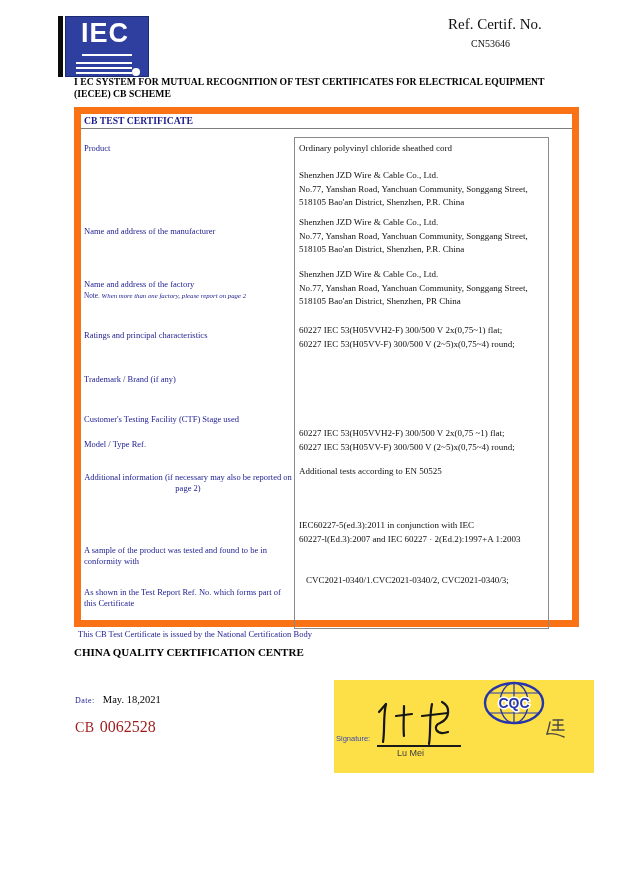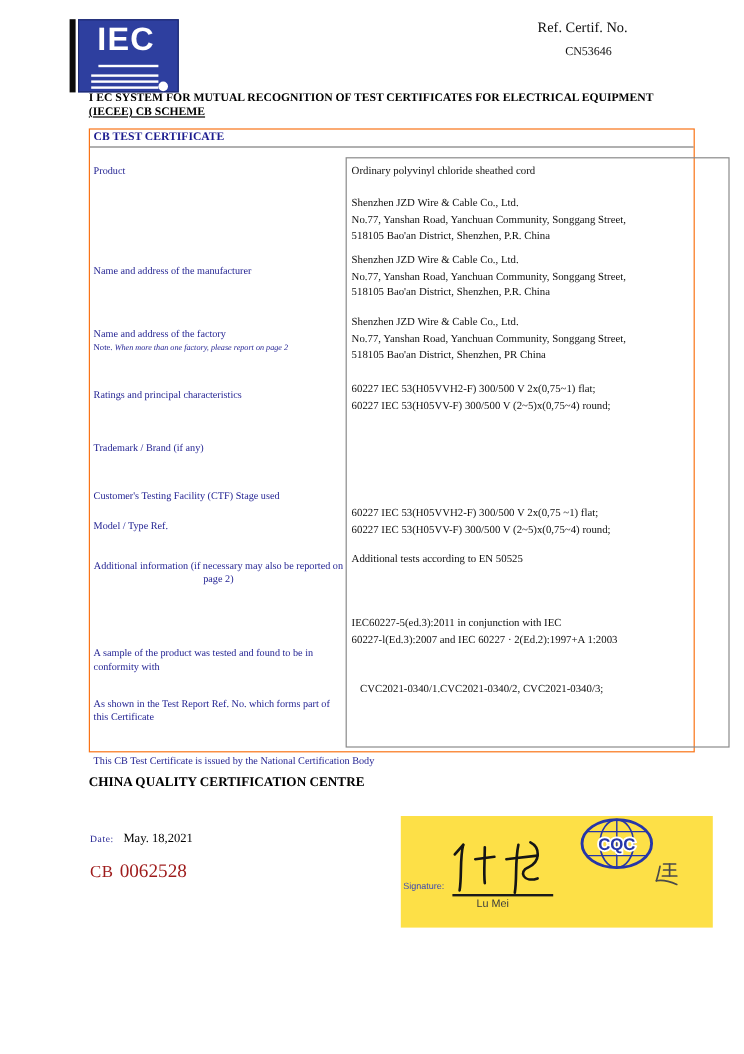--- a/index.html
+++ b/index.html
@@ -9,30 +9,30 @@
 
   
   .logo-bar{left:42px;top:16px;width:5px;height:61px;background:#0b0b0b;}
   .iec-logo{left:49px;top:16px;width:84px;height:61px;background:#2e3f9f;border:1px solid #1c2a70;box-sizing:border-box;}
   .iec-text{position:absolute;left:15px;top:1px;color:#ffffff;font-weight:bold;font-size:27px;letter-spacing:1px;
             font-family:"Liberation Sans", sans-serif;}
   .iec-underline{position:absolute;left:16px;top:37px;width:50px;height:2px;background:#ffffff;}
   .iec-stripe{position:absolute;left:10px;width:56px;height:2px;background:#ffffff;}
   .iec-dot{position:absolute;left:66px;top:51px;width:8px;height:8px;border-radius:50%;background:#ffffff;}
 
-  .ref-label{left:432px;top:16px;font-size:12px;}
+  .ref-label{left:432px;top:16px;font-size:15px;}
   .ref-no{left:455px;top:38px;font-size:10px;}
 
   .scheme{left:58px;top:76px;width:505px;font-weight:bold;font-size:9.7px;line-height:11.5px;color:#000;}
 
   
-  .outer-box{left:58px;top:107px;width:505px;height:520px;border:1px solid #f97316;box-sizing:border-box;}
+  .outer-box{left:58px;top:107px;width:505px;height:520px;border:7px solid #f97316;box-sizing:border-box;}
   .title-row{position:absolute;left:0;top:0;width:100%;height:15px;border-bottom:1px solid #7d7d7d;
              box-sizing:border-box;color:#1c1c8f;font-weight:bold;font-size:9.7px;padding:1px 0 0 3px;}
-  .value-box{position:absolute;left:213px;top:23px;width:320px;height:492px;border:1px solid #8a8a8a;box-sizing:border-box;}
+  .value-box{position:absolute;left:213px;top:23px;width:255px;height:492px;border:1px solid #8a8a8a;box-sizing:border-box;}
   .lbl{position:absolute;left:3px;width:208px;color:#1c1c8f;font-size:8.5px;line-height:10.5px;}
   .note{position:absolute;left:3px;width:230px;color:#1c1c8f;font-size:7.2px;}
   .note .it{font-style:italic;font-size:6.8px;}
   .val{position:absolute;left:4px;width:274px;color:#101010;font-size:9px;line-height:13.5px;white-space:pre-line;}
 
   .issued{left:62px;top:629px;color:#1c1c8f;font-size:8.5px;}
   .org-name{left:58px;top:646px;font-weight:bold;font-size:11px;color:#000;}
   .org-addr{left:58px;top:664px;width:512px;font-size:8px;color:#000;}
 
   .date-line{left:59px;top:694px;font-size:10.5px;}
@@ -66,21 +66,21 @@
     <div class="iec-stripe" style="top:45px;"></div>
     <div class="iec-stripe" style="top:50px;"></div>
     <div class="iec-stripe" style="top:55px;"></div>
     <div class="iec-dot"></div>
   </div>
 
   <div class="abs ref-label">Ref. Certif. No.</div>
   <div class="abs ref-no">CN53646</div>
 
   <div class="abs scheme" style="top:76px;font-family:Liberation Serif, serif;">I EC SYSTEM FOR MUTUAL RECOGNITION OF TEST CERTIFICATES FOR ELECTRICAL EQUIPMENT</div>
-  <div class="abs scheme" style="top:88px;text-decoration:underline;">(IECEE) CB SCHEME</div>
+  <div class="abs scheme" style="top:88px;">(IECEE) CB SCHEME</div>
 
   <div class="abs outer-box">
     <div class="title-row">CB TEST CERTIFICATE</div>
 
     <div class="lbl" style="top:29px;">Product</div>
     <div class="lbl" style="top:112px;">Name and address of the manufacturer</div>
     <div class="lbl" style="top:165px;">Name and address of the factory</div>
     <div class="note" style="top:178px;">
       <span>Note.</span>
       <span class="it">When more than one factory, please report on page 2</span>

